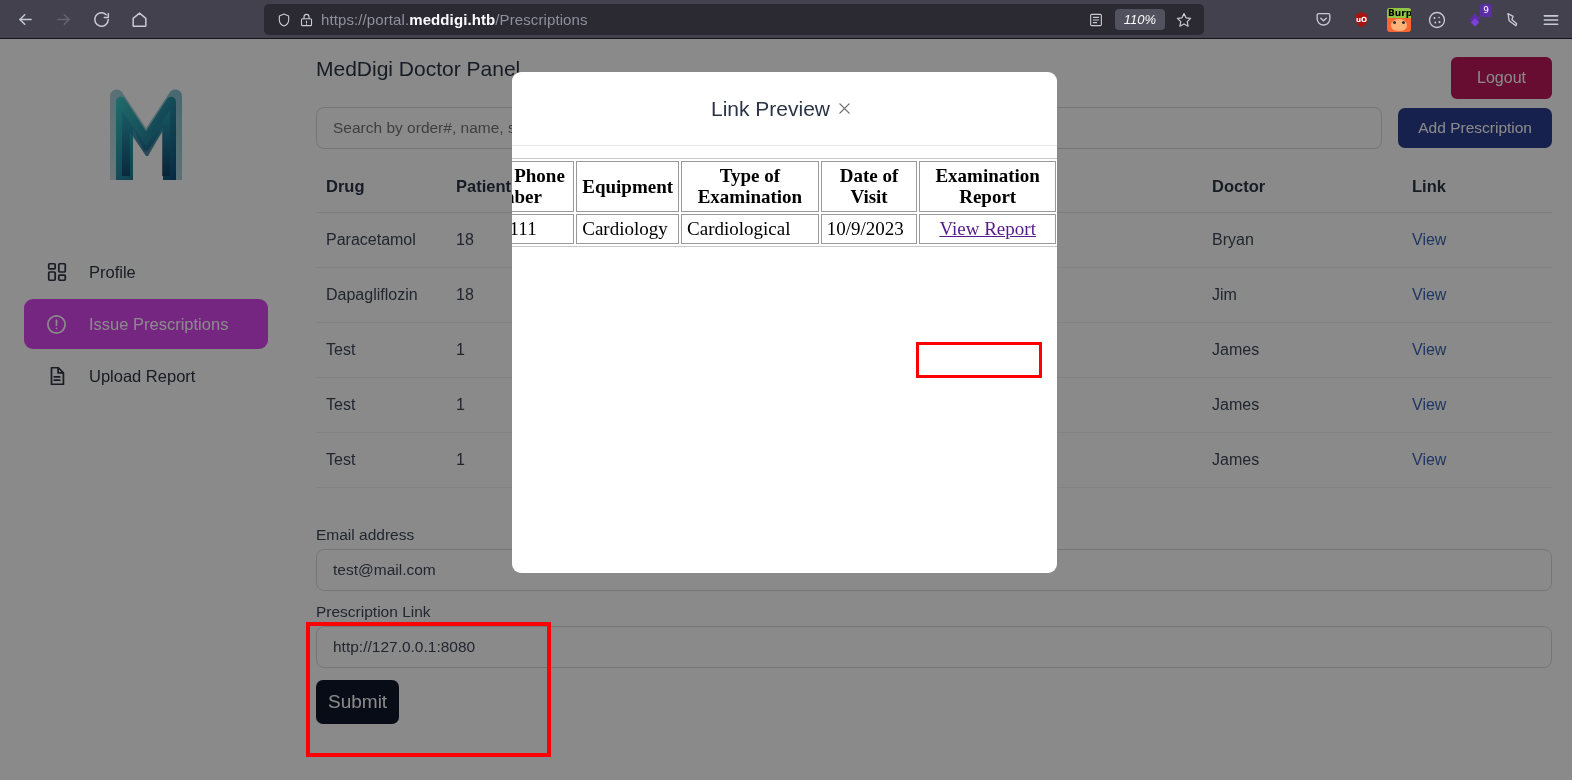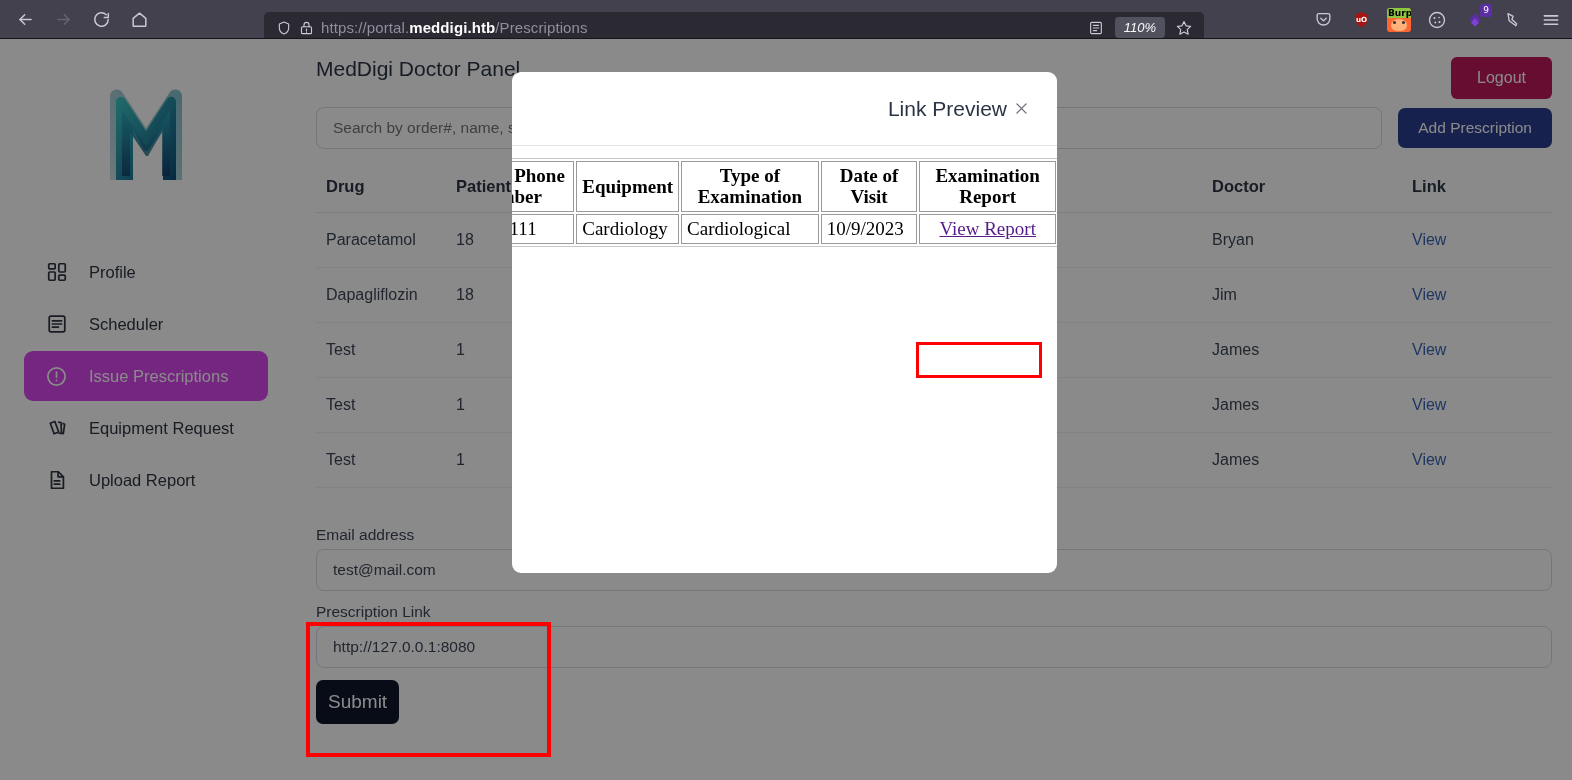--- a/index.html
+++ b/index.html
@@ -20,21 +20,21 @@
   .nav-btns { display: flex; align-items: center; padding-left: 8px; gap: 4px; }
   .nav-btn {
     width: 34px; height: 30px;
     display: flex; align-items: center; justify-content: center;
     border-radius: 4px;
   }
   .nav-btn svg { display: block; }
   .nav-btn.disabled svg { opacity: .45; }
 
   .urlbar {
-    position: absolute; left: 264px; top: 12px;
+    position: absolute; left: 264px; top: 4px;
     width: 940px; height: 31px;
     background: #2b2a33;
     border-radius: 5px;
     display: flex; align-items: center;
     padding: 0 6px 0 12px;
   }
   .urlbar .shield, .urlbar .lock { flex: 0 0 auto; margin-right: 7px; display:flex; }
   .url-text {
     flex: 1 1 auto;
     color: #8f8f9d;
@@ -218,21 +218,21 @@
     left: 512px; top: 33px;
     width: 545px; height: 501px;
     background: #ffffff;
     border-radius: 9px;
     z-index: 60;
     overflow: hidden;
     display: flex; flex-direction: column;
   }
   .modal-head {
     height: 74px; flex: 0 0 74px;
-    display:flex; align-items:center; justify-content:flex-end;
+    display:flex; align-items:center; justify-content:center;
     padding: 0 22px 0 22px;
     border-bottom: 1px solid #e3e6ea;
   }
   .modal-title { font-size: 21px; color: #2b3445; }
   .modal-close {
     width: 28px; height: 28px; display:flex; align-items:center; justify-content:center;
     color: #6f6f78; font-size: 23px; line-height: 1;
     font-family: "DejaVu Sans", sans-serif;
   }
   .modal-body {
@@ -437,48 +437,29 @@
           <span class="nav-ic">
             <svg width="22" height="22" viewBox="0 0 24 24" fill="none" stroke="currentColor" stroke-width="1.9" stroke-linejoin="round">
                 <rect x="3" y="3" width="7" height="5.5" rx="1"></rect>
                 <rect x="3" y="12" width="7" height="9" rx="1"></rect>
                 <rect x="14" y="3" width="7" height="9" rx="1"></rect>
                 <rect x="14" y="15.5" width="7" height="5.5" rx="1"></rect>
               </svg>
           </span>
           <span>Profile</span>
         </div>
-        <div class="nav-item">
-          <span class="nav-ic">
-            <svg width="22" height="22" viewBox="0 0 24 24" fill="none" stroke="currentColor" stroke-width="1.9" stroke-linejoin="round">
-                <rect x="3.5" y="3.5" width="17" height="17" rx="2"></rect>
-                <path d="M7 8.5h10M7 12h10M7 15.5h6.5" stroke-linecap="round"></path>
-              </svg>
-          </span>
-          <span>Scheduler</span>
-        </div>
         <div class="nav-item active">
           <span class="nav-ic">
             <svg width="23" height="23" viewBox="0 0 24 24" fill="none" stroke="currentColor" stroke-width="1.8" stroke-linecap="round">
                 <circle cx="12" cy="12" r="9"></circle>
                 <path d="M12 7.5v5.2"></path>
                 <path d="M12 16.1v.2"></path>
               </svg>
           </span>
           <span>Issue Prescriptions</span>
-        </div>
-        <div class="nav-item">
-          <span class="nav-ic">
-            <svg width="23" height="23" viewBox="0 0 24 24" fill="none" stroke="currentColor" stroke-width="1.8" stroke-linejoin="round">
-                <path d="M5.5 6.5l4.8-1.8 4 11-4.8 1.8z"></path>
-                <path d="M13.5 5.2l3.2 0.6 0.5 11.4-3.1-.4"></path>
-                <path d="M18.2 6.6l2.3.9-1.4 9.9-2-.5"></path>
-              </svg>
-          </span>
-          <span>Equipment Request</span>
         </div>
         <div class="nav-item">
           <span class="nav-ic">
             <svg width="22" height="22" viewBox="0 0 24 24" fill="none" stroke="currentColor" stroke-width="1.9" stroke-linejoin="round">
                 <path d="M6 3h7.5L19 8.5V21H6z"></path>
                 <path d="M13.2 3v5.6H19"></path>
                 <path d="M9 13h6M9 16.5h6" stroke-linecap="round"></path>
               </svg>
           </span>
           <span>Upload Report</span>

